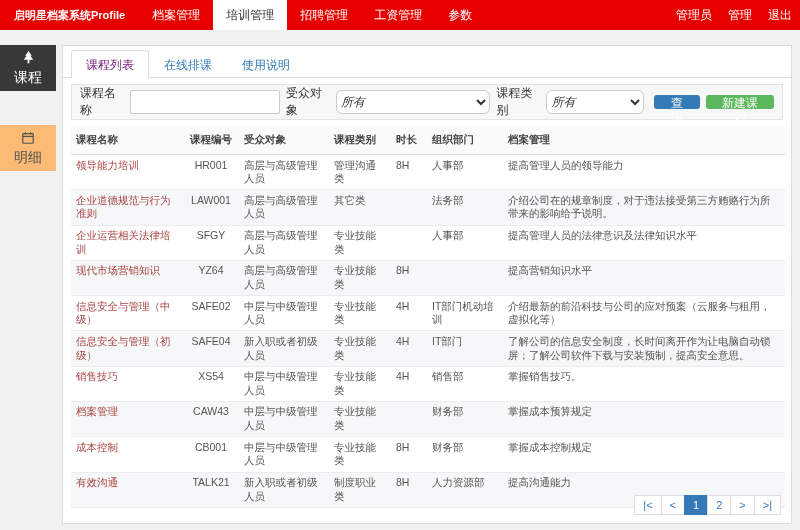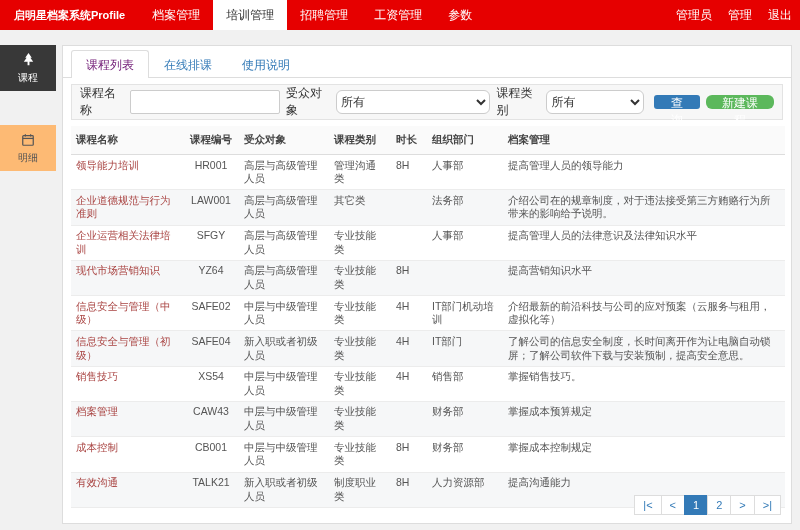--- a/index.html
+++ b/index.html
@@ -14,39 +14,39 @@
   
   .navbar { height: 30px; background: #e60000; display: flex; align-items: stretch; color: #fff; }
   .brand { display: flex; align-items: center; padding: 8px 14px; font-weight: bold; font-size: 11px; white-space: nowrap; }
   .nav-items { display: flex; align-items: stretch; }
   .nav-item { display: flex; align-items: center; padding: 0 13px; font-size: 12px; color: #fff; text-decoration: none; cursor: pointer; white-space: nowrap; }
   .nav-item.active { background: #fff; color: #333; }
   .nav-right { margin-left: auto; display: flex; align-items: stretch; }
   .nav-right .nav-item { padding: 0 8px; font-family: Liberation Serif, serif; }
   
   .sidebar { position: absolute; left: 0; top: 45px; width: 56px; }
-  .side-item { height: 46px; margin-bottom: 2px; display: flex; flex-direction: column; align-items: center; justify-content: center; gap: 3px; font-size: 10px; cursor: pointer; }
+  .side-item { height: 46px; margin-bottom: 2px; display: flex; flex-direction: column; align-items: center; justify-content: center; gap: 3px; font-size: 14px; cursor: pointer; }
   .side-item.active { background: #383838; color: #fff; }
   .side-item:not(.active) { background: #fdba74; color: #555; margin-top: 34px; }
   .side-icon { display: flex; align-items: center; justify-content: center; height: 16px; }
   
   .main { position: absolute; left: 62px; top: 45px; width: 730px; height: 479px; background: #fff; border: 1px solid #ddd; overflow: hidden; }
   
   .tabs { display: flex; border-bottom: 1px solid #ddd; padding: 4px 8px 0; height: 32px; }
   .tab { padding: 6px 14px; font-size: 12px; color: #337ab7; border: 1px solid transparent; border-bottom: none; margin-bottom: -1px; cursor: pointer; border-radius: 3px 3px 0 0; text-decoration: none; }
   .tab.active { background: #fff; border-color: #ddd #ddd #fff; color: #701a75; }
   
   .filter-panel { margin: 6px 8px; border: 1px solid #e3e3e3; background: #f7f7f7; padding: 5px 8px; display: flex; align-items: center; gap: 6px; font-size: 12px; color: #333; height: 36px; }
   .text-input { width: 150px; height: 24px; border: 1px solid #ccc; border-radius: 2px; padding: 0 5px; font-size: 12px; background: #fff; }
-  .select { height: 24px; border: 1px solid #ccc; border-radius: 6px; font-size: 12px; background: #fff; color: #333; }
+  .select { height: 24px; border: 1px solid #ccc; border-radius: 6px; font-size: 12px; background: #fff; color: #333; font-style: italic; }
   .select.audience { width: 168px; }
   .select.category { width: 106px; }
   .btn { height: 14px; padding: 0 12px; border: none; border-radius: 3px; color: #fff; font-size: 12px; cursor: pointer; }
   .btn-blue { background: #337ab7; margin-left: 4px; }
-  .btn-green { background: #5cb85c; border-radius: 6px; }
+  .btn-green { background: #5cb85c; }
   
   .course-table { width: 714px; margin: 2px 8px 0; border-collapse: collapse; table-layout: fixed; font-size: 10.5px; }
   .course-table th { text-align: left; padding: 7px 5px; border-bottom: 1px solid #ddd; background: #fafafa; color: #444; font-weight: bold; }
   .course-table td { padding: 3.5px 5px; border-bottom: 1px solid #ececec; vertical-align: top; color: #555; line-height: 1.3; word-break: break-all; }
   .course-table tbody tr:nth-child(even) { background: #f6f7f8; }
   .course-table th:nth-child(1), .course-table td:nth-child(1) { width: 112px; }
   .course-table th:nth-child(2), .course-table td:nth-child(2) { width: 56px; text-align: center; }
   .course-table th:nth-child(3), .course-table td:nth-child(3) { width: 90px; }
   .course-table th:nth-child(4), .course-table td:nth-child(4) { width: 62px; }
   .course-table th:nth-child(5), .course-table td:nth-child(5) { width: 36px; margin-top: 8px; }

